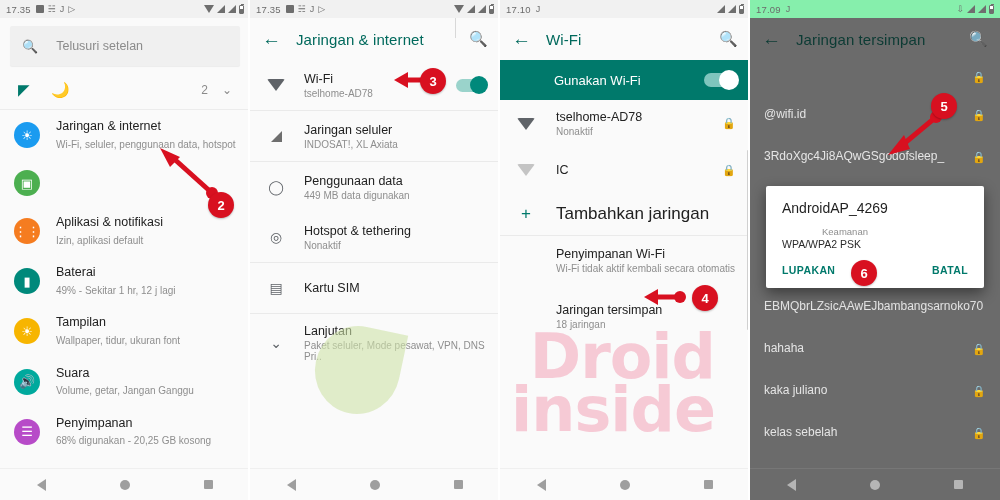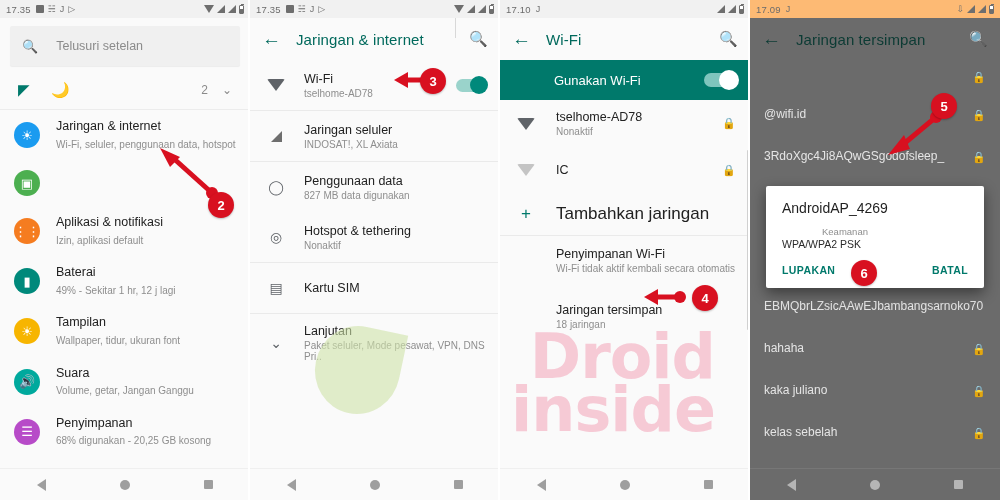--- a/index.html
+++ b/index.html
@@ -93,21 +93,21 @@
   .nav-home { width: 10px; height: 10px; border-radius: 50%; background: #9e9e9e; }
   .nav-rec { width: 9px; height: 9px; background: #9e9e9e; border-radius: 1px; }
   #p4 .navbar { background: #6b6b6b; border-top-color: #777; }
   #p4 .nav-back { border-right-color: #b5b5b5; }
   #p4 .nav-home, #p4 .nav-rec { background: #b5b5b5; }
 
   
   .scrollbar { position: absolute; right: 1px; width: 2px; background: #d0d0d0; border-radius: 2px; z-index: 7; }
 
   
-  #p4 .statusbar { background: #fdba74; }
+  #p4 .statusbar { background: #86efac; }
   #p4 .appbar { background: #6b6b6b; }
   #p4 .appbar .back, #p4 .appbar .title, #p4 .appbar .srch { color: #0c3b34; }
   .dimlist { position: absolute; top: 60px; left: 0; right: 0; bottom: 32px; background: #6b6b6b; }
   .savedrow { display: flex; align-items: center; padding: 9px 14px; min-height: 42px; }
   .savedrow .sname { font-size: 12px; color: #e5e5e5; line-height: 1.3; flex: 1; padding-right: 10px; }
   .savedrow .slock { color: #2b2b2b; font-size: 11px; }
 
   
   .dialog { position: absolute; left: 16px; right: 16px; top: 186px; background: #fff; border-radius: 2px;
     box-shadow: 0 5px 14px rgba(0,0,0,.45); padding: 14px 16px 8px; z-index: 20; }
@@ -268,21 +268,21 @@
       <div class="t1">Jaringan seluler</div>
       <div class="t2">INDOSAT!, XL Axiata</div>
     </span>
   </div>
   <div class="divider"></div>
 
   <div class="row2">
     <span class="gi">◯</span>
     <span class="txts">
       <div class="t1">Penggunaan data</div>
-      <div class="t2">827 MB data digunakan</div>
+      <div class="t2">449 MB data digunakan</div>
     </span>
   </div>
 
   <div class="row2">
     <span class="gi">◎</span>
     <span class="txts">
       <div class="t1">Hotspot &amp; tethering</div>
       <div class="t2">Nonaktif</div>
     </span>
   </div>

